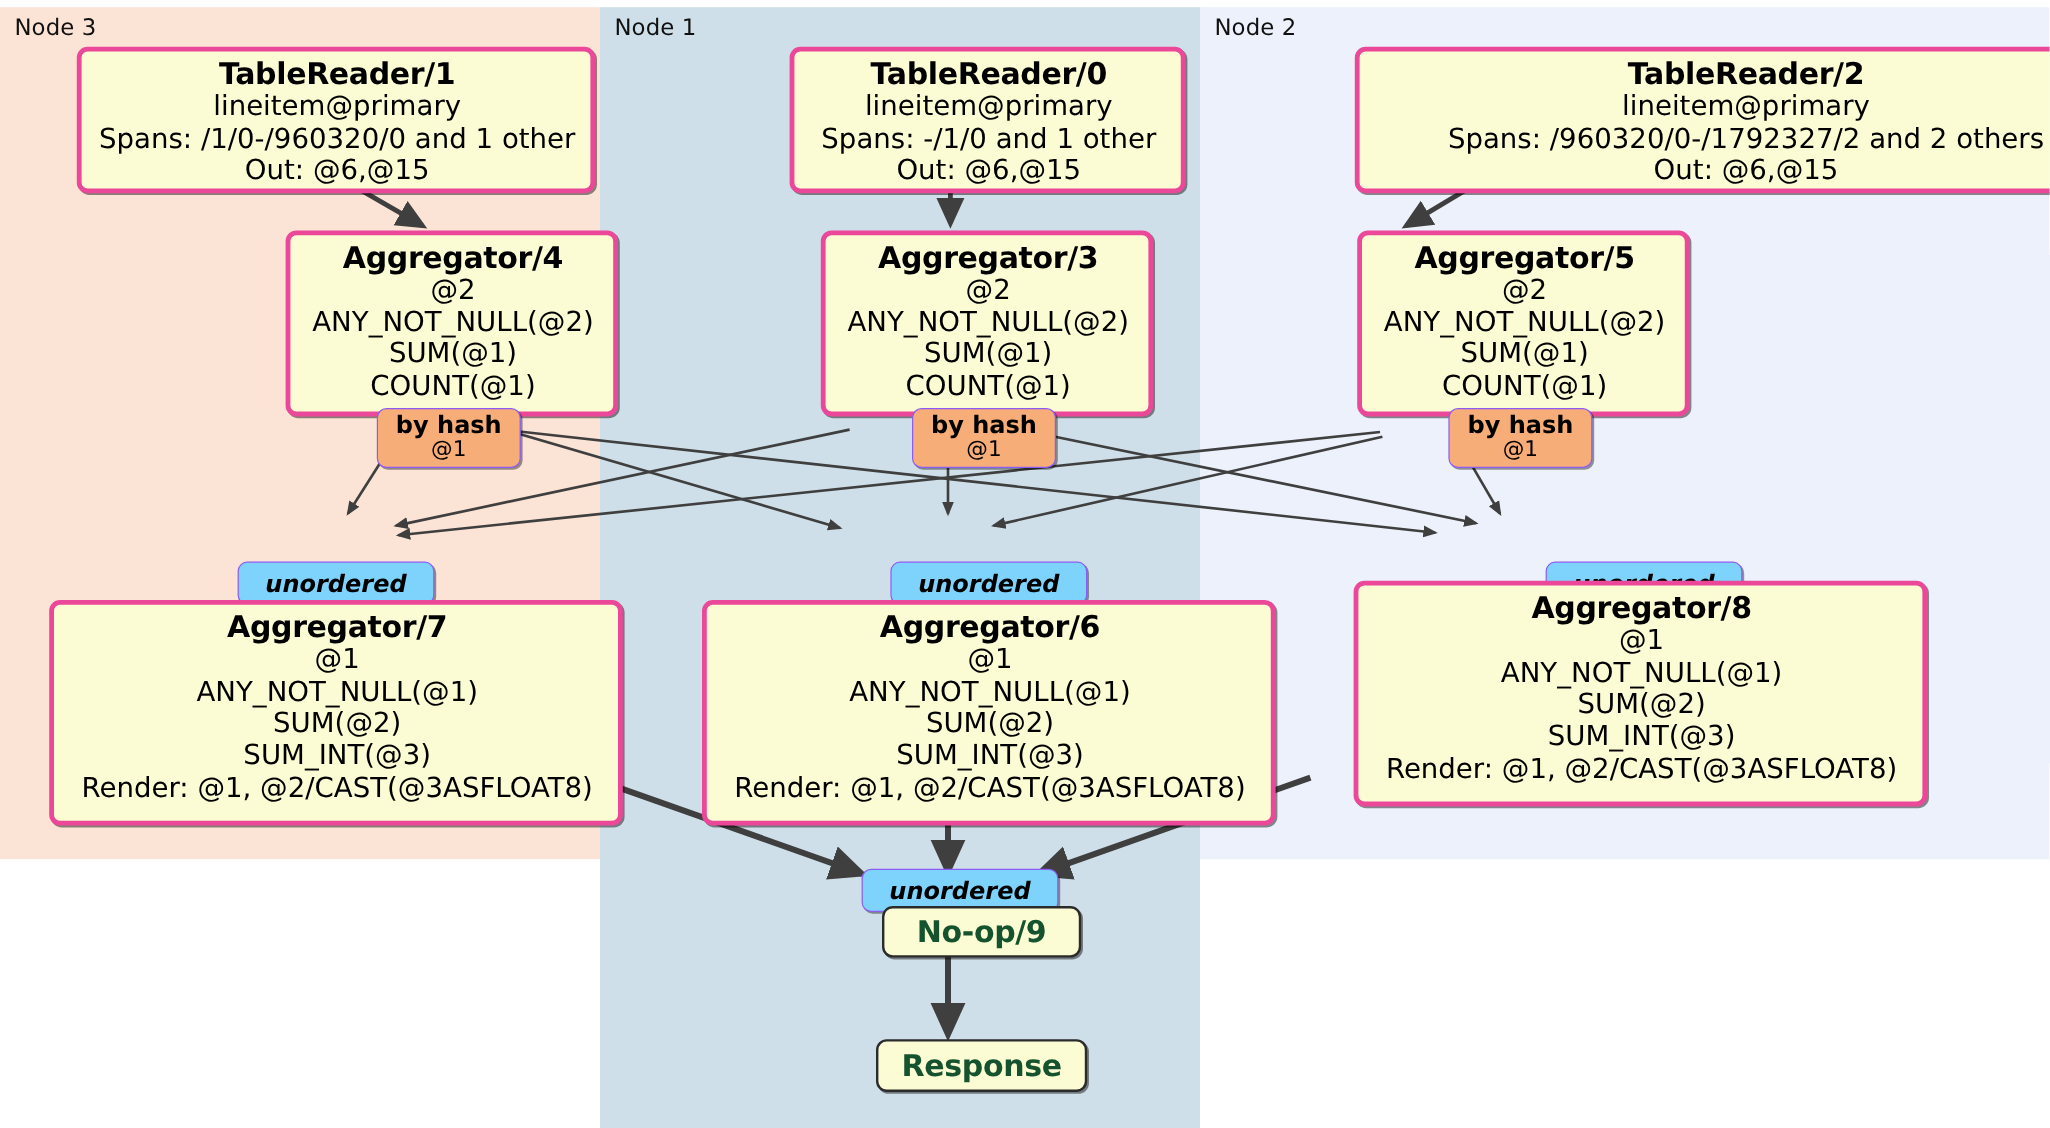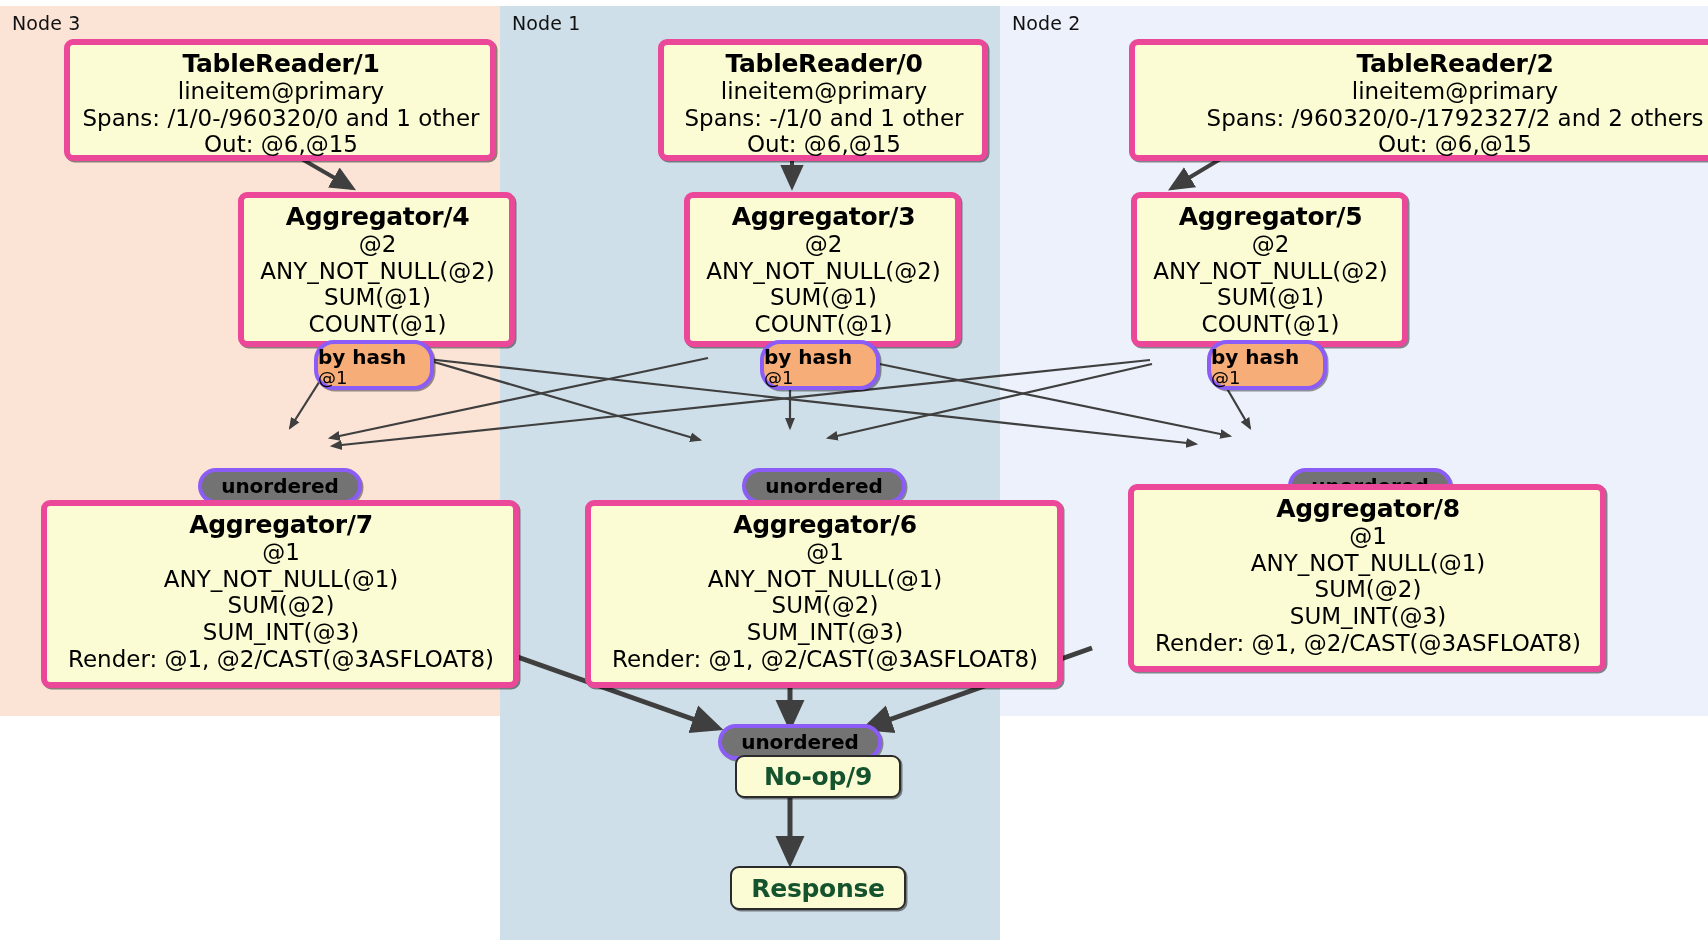--- a/index.html
+++ b/index.html
@@ -16,21 +16,21 @@
     font-size:19px;color:#111;font-weight:400;letter-spacing:0.1px;
   }
 
   
   #edges{position:absolute;left:0;top:0;width:1708px;height:940px;pointer-events:none;}
 
   
   .proc-box{
     position:absolute;box-sizing:border-box;
     background:#fbfbd4;
-    border:6px solid #ec4899;
+    border:4px solid #ec4899;
     border-radius:9px;
     box-shadow:1.5px 1.5px 0 rgba(0,0,0,0.45);
     text-align:center;
     padding:4px 6px 6px 8px;
     color:#000;
     line-height:1.16;
   }
   .proc-title{font-size:25px;font-weight:bold;letter-spacing:-0.3px;white-space:nowrap;}
   .proc-line{font-size:23px;font-weight:400;white-space:nowrap;}
 
@@ -42,29 +42,30 @@
     box-shadow:1.5px 1.5px 0 rgba(0,0,0,0.45);
     text-align:center;
     color:#14532d;
     display:flex;align-items:center;justify-content:center;
     font-size:25px;font-weight:bold;letter-spacing:-0.3px;
   }
 
   
   .badge{
     position:absolute;box-sizing:border-box;
-    border:4px solid #8b5cf6;
-    border-radius:20px;
+    border:1px solid #8b5cf6;
+    border-radius:8px;
+    text-align:center;
     color:#000;
     box-shadow:1.5px 1.5px 0 rgba(0,0,0,0.4);
     line-height:1.1;
     padding-top:2px;
   }
   .badge.hash{background:#f7ad78;}
-  .badge.unord{background:#737373;display:flex;align-items:center;justify-content:center;padding-top:0;}
+  .badge.unord{background:#7dd3fc;display:flex;align-items:center;justify-content:center;padding-top:0;font-style:italic;}
   .badge-title{font-size:20px;font-weight:bold;}
   .badge-sub{font-size:18px;font-weight:400;}
 </style>
 </head>
 <body>
 
 <div id="stage">
 
   <div class="node-panel" style="left:0px;top:6px;width:500px;height:710px;background:#fbe3d6;">
     <span class="node-label">Node 3</span>

